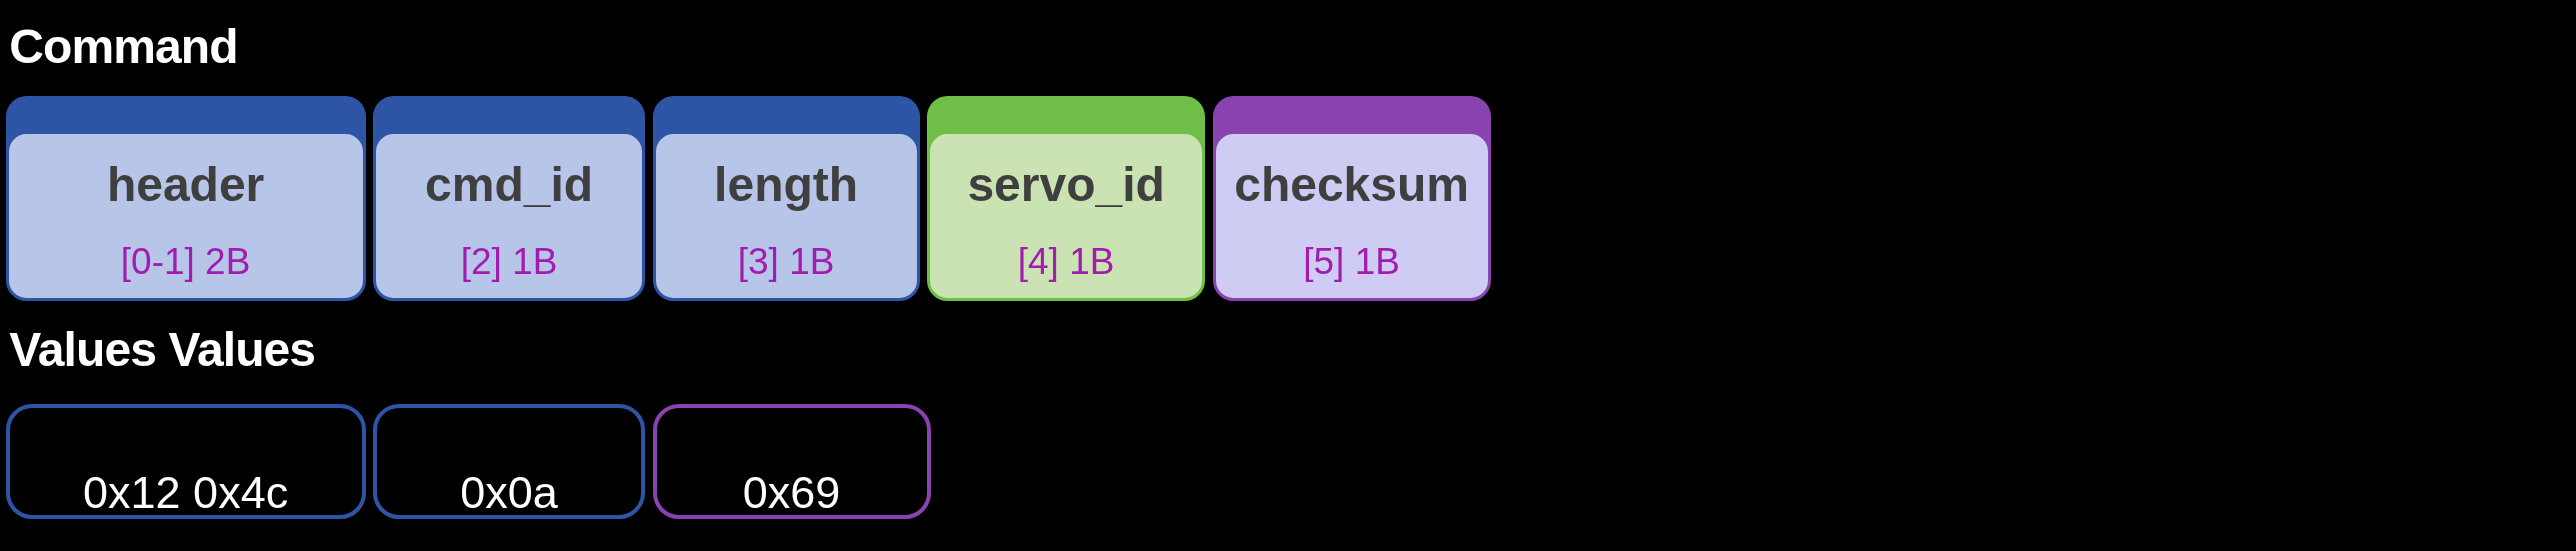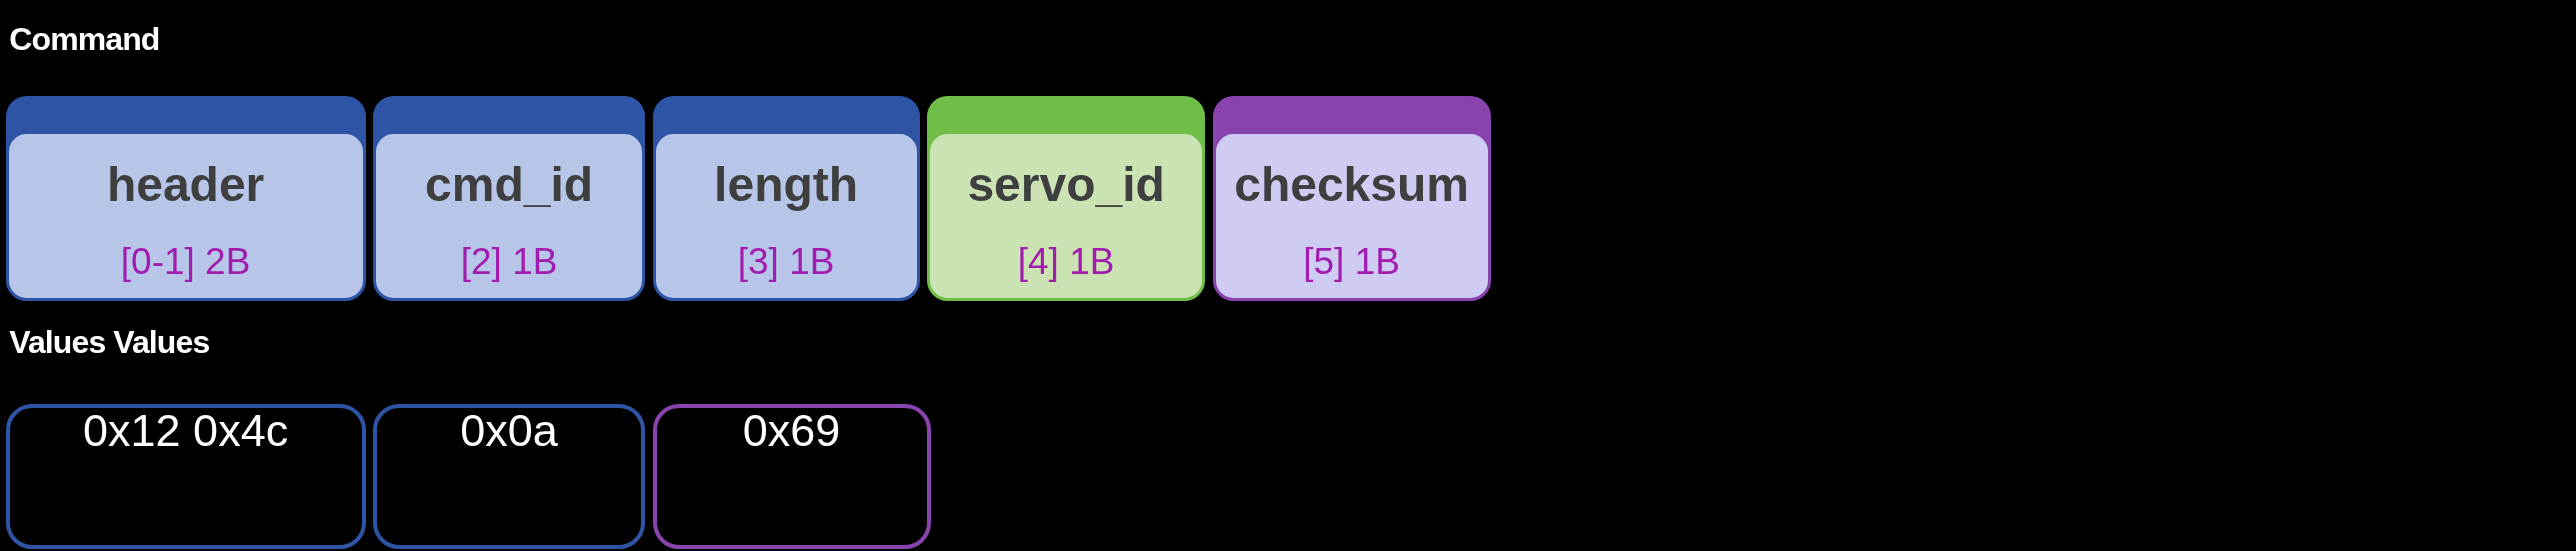--- a/index.html
+++ b/index.html
@@ -12,21 +12,21 @@
     position: relative;
     width: 2576px;
     height: 551px;
     background: #000000;
     overflow: hidden;
   }
   .sec-title {
     position: absolute;
     left: 9.3px;
     margin: 0;
-    font-size: 32px;
+    font-size: 48px;
     font-weight: bold;
     color: #FFFFFF;
     line-height: 1;
     white-space: nowrap;
     letter-spacing: -0.9px;
   }
   #command-title { top: 23px; }
   #example-title { top: 326px; }
 
   .row {
@@ -71,27 +71,27 @@
     white-space: nowrap;
     margin-top: 8px;
   }
   .fbytes {
     font-size: 37px;
     color: #a21caf;
     line-height: 1;
     white-space: nowrap;
   }
   .exbox {
-    height: 145px;
+    height: 115px;
     box-sizing: border-box;
     border: 4.7px solid var(--border);
     border-radius: 26px;
     background: transparent;
     display: flex;
-    align-items: flex-start;
+    align-items: flex-end;
     justify-content: center;
   }
   .exval {
     font-size: 45px;
     color: #FFFFFF;
     line-height: 1;
     white-space: nowrap;
   }
 </style>
 </head>

